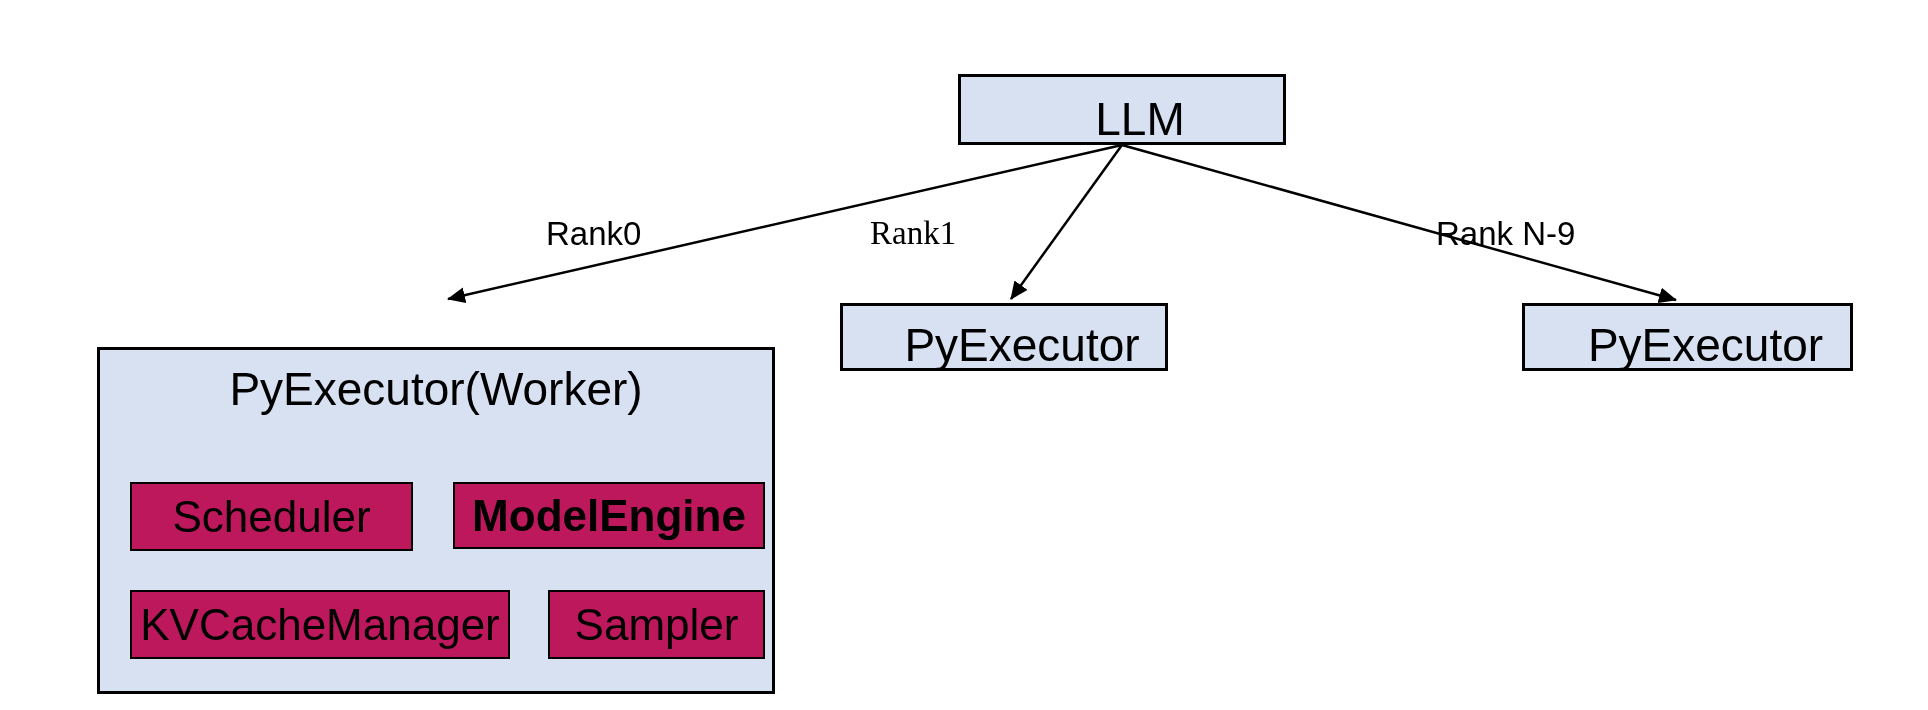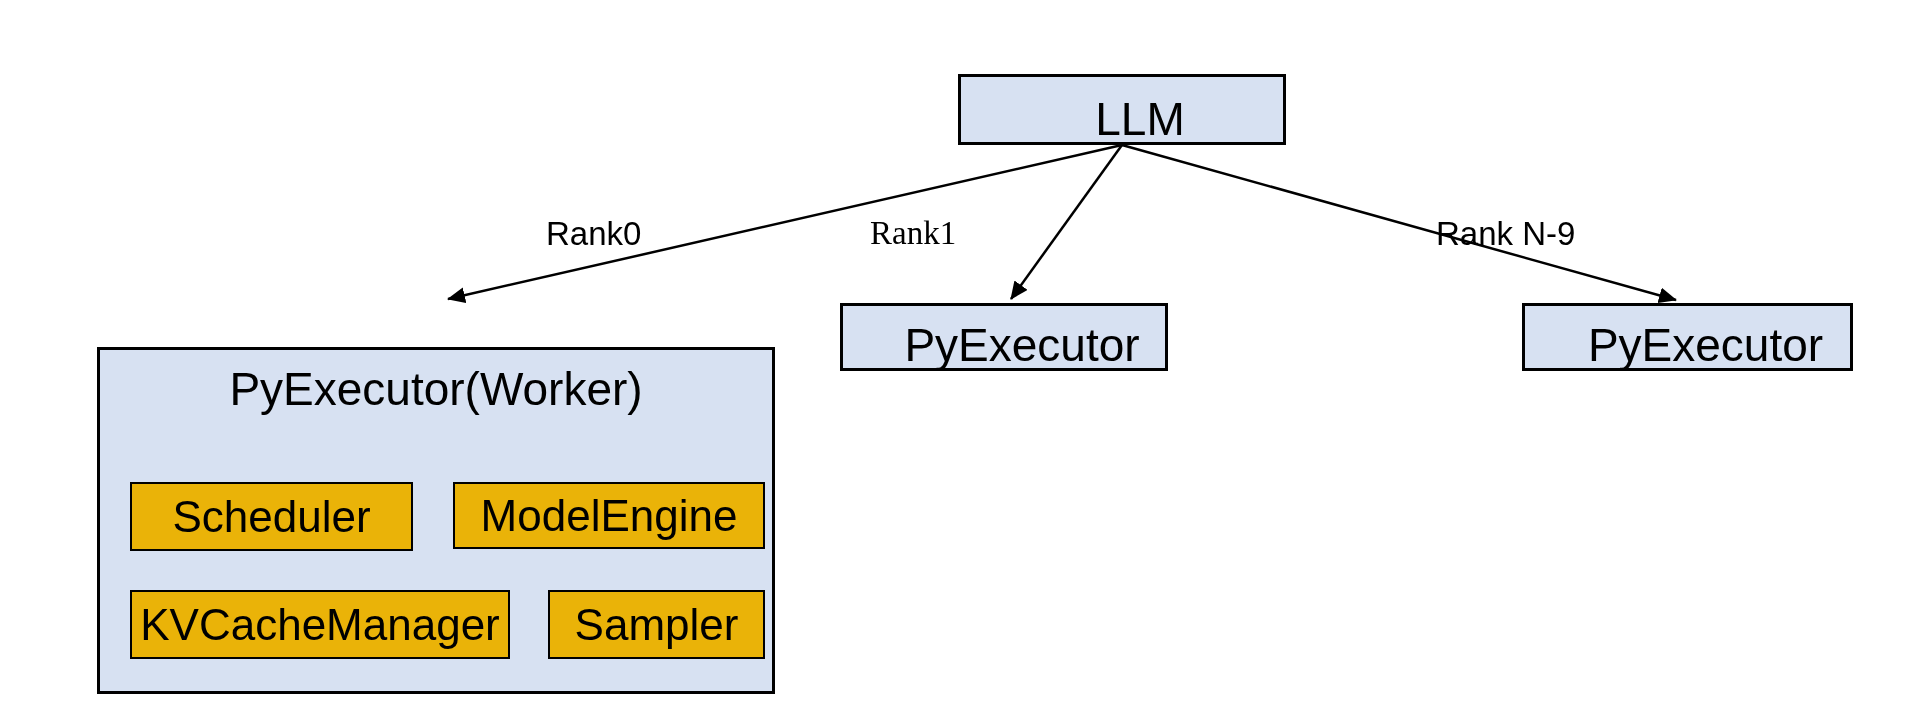--- a/index.html
+++ b/index.html
@@ -42,31 +42,31 @@
   .worker-title {
     position: absolute;
     left: 0; right: 0; top: 16px;
     text-align: center;
     font-size: 46px;
     line-height: 1;
   }
 
   .subnode {
     position: absolute;
-    background: #eab308;
+    background: #be185d;
     border: 2px solid #000000;
     display: flex;
     align-items: center;
     justify-content: center;
     font-size: 44px;
     line-height: 1;
     white-space: nowrap;
   }
   .sub-scheduler      { left: 30px;  top: 132px; width: 283px; height: 69px; }
-  .sub-modelengine    { left: 353px; top: 132px; width: 312px; height: 67px; }
+  .sub-modelengine    { left: 353px; top: 132px; width: 312px; height: 67px; font-weight: bold; }
   .sub-kvcachemanager { left: 30px;  top: 240px; width: 380px; height: 69px; }
   .sub-sampler        { left: 448px; top: 240px; width: 217px; height: 69px; }
 
   .edge-label {
     position: absolute;
     font-size: 33px;
     line-height: 1;
     text-align: left;
     white-space: nowrap;
   }

